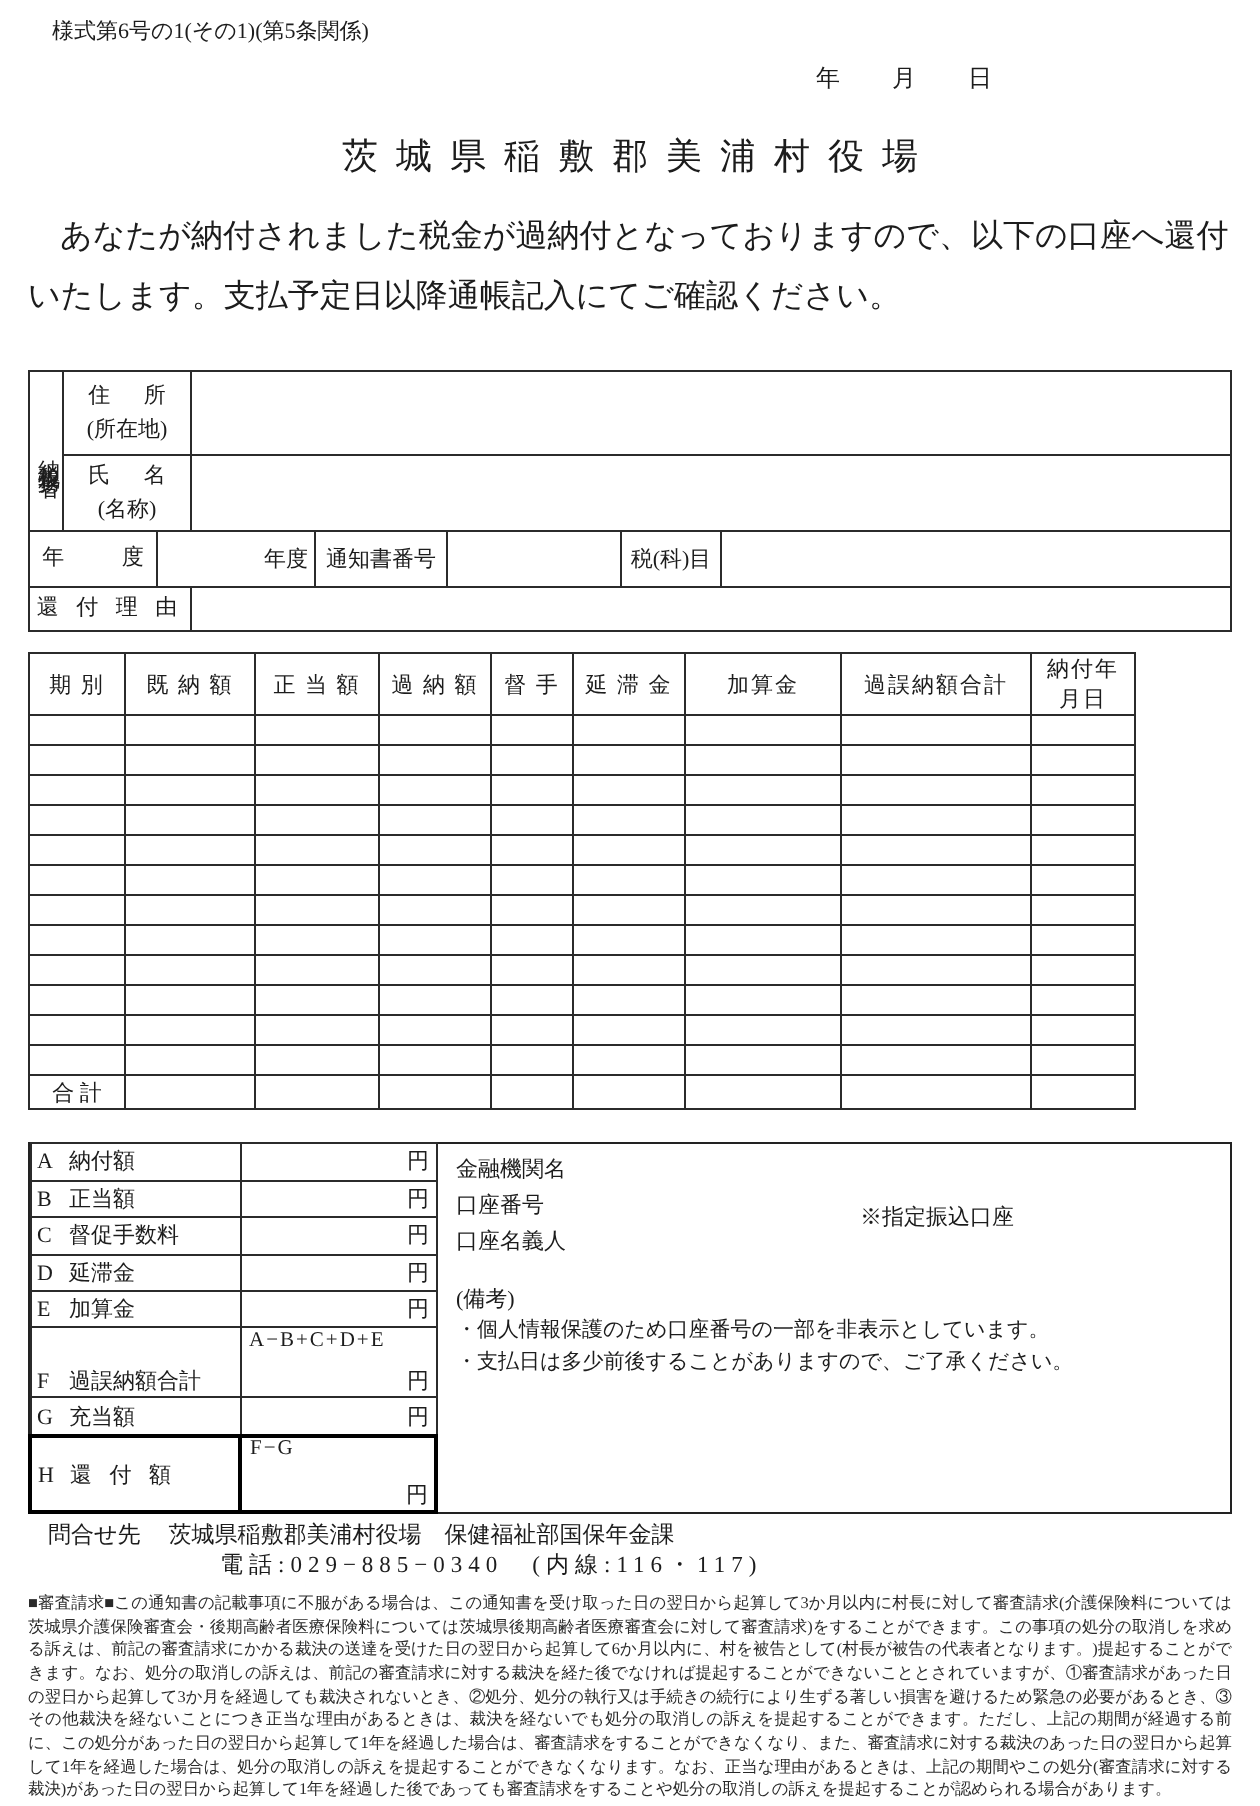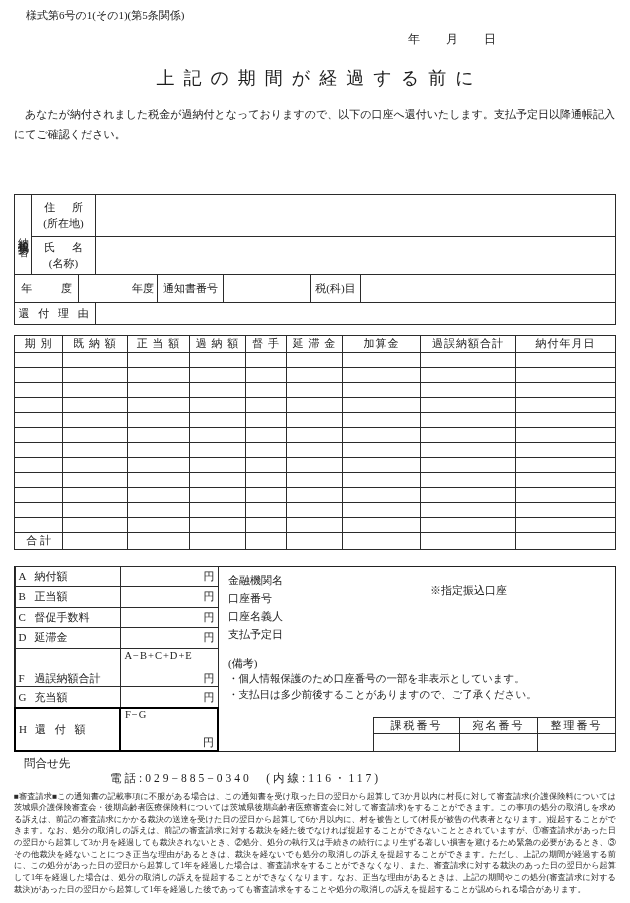--- a/index.html
+++ b/index.html
@@ -18,44 +18,44 @@
     margin-top: 8px; text-align: right; padding-right: 120px;
     font-size: 12px; display: flex; justify-content: flex-end; gap: 26px;
   }
   .addressee { margin-top: 18px; text-align: right; padding-right: 118px; font-size: 12px; }
 
   .doc-title {
     margin-top: 18px; text-align: center;
     font-size: 18px; letter-spacing: 9px; text-indent: 9px; font-weight: 500;
   }
 
-  .intro { margin-top: 14px; font-size: 11px; line-height: 1.85; text-indent: 1em; }
+  .intro { margin-top: 14px; font-size: 16px; line-height: 1.85; text-indent: 1em; }
 
   table { border-collapse: collapse; table-layout: fixed; }
   td, th { border: 1px solid #2b2b2b; font-weight: normal; font-size: 11px; padding: 0 3px; }
 
   
-  .taxpayer-table { width: 602px; margin-top: 49px; border: 1.5px solid #222; }
+  .taxpayer-table { width: 602px; margin-top: 22px; border: 1.5px solid #222; }
   .taxpayer-table .v-label {
     writing-mode: vertical-rl; text-orientation: upright;
     text-align: center; letter-spacing: 2px; width: 17px; padding: 0;
   }
   .taxpayer-table .field-label { text-align: center; line-height: 1.5; }
   .ws-wide { word-spacing: 14px; }
   .ws-xwide { word-spacing: 26px; }
   .row-address td { height: 42px; }
   .row-name td { height: 38px; }
   .row-year td { height: 28px; }
   .row-reason td { height: 22px; }
   .cell-right { text-align: right; }
   .cell-center { text-align: center; }
   .ls-1 { letter-spacing: 3px; }
 
   
-  .breakdown-table { width: 602px; margin-top: 10px; border: 1.5px solid #222; }
+  .breakdown-table { width: 554px; margin-top: 10px; border: 1.5px solid #222; }
   .breakdown-table th { text-align: center; height: 17px; letter-spacing: 1px; }
   .breakdown-table td { height: 15px; }
   .breakdown-table .total-row td { height: 17px; }
 
   
   .bottom-box {
     width: 602px; height: 186px; margin-top: 16px;
     border: 1.5px solid #222; display: flex; position: relative;
   }
   .summary-table { width: 205px; flex: none; margin: -1px; }
@@ -67,21 +67,21 @@
   .row-f td { height: 30px; vertical-align: bottom; }
   .row-f .val { position: relative; }
   .row-f .formula { position: absolute; top: 1px; left: 4px; font-size: 10.5px; letter-spacing: 1px; }
   .row-g td { height: 17px; }
   .row-h td { height: 33px; border: 2px solid #000; vertical-align: middle; }
   .row-h .val { position: relative; vertical-align: bottom; }
   .row-h .formula { position: absolute; top: 0; left: 4px; font-size: 10.5px; letter-spacing: 1px; }
 
   .bank-area { flex: 1; position: relative; padding: 4px 6px 0 10px; font-size: 11px; }
   .bank-label { line-height: 18px; }
-  .designated-note { position: absolute; left: 212px; top: 16px; font-size: 11px; }
+  .designated-note { position: absolute; left: 212px; top: 29px; font-size: 11px; }
   .remarks-title { margin-top: 12px; line-height: 16px; }
   .remark { line-height: 16px; font-size: 10.5px; }
 
   .number-table { position: absolute; right: -1px; bottom: -1px; width: 243px; background: #fff; }
   .number-table th { height: 15px; text-align: center; letter-spacing: 2px; }
   .number-table td { height: 18px; }
 
   
   .contact { margin-top: 4px; font-size: 11.5px; line-height: 1.3; }
   .contact-line1 { display: flex; gap: 14px; padding-left: 10px; }
@@ -98,21 +98,21 @@
 
   <div class="form-number">様式第6号の1(その1)(第5条関係)</div>
 
   <div class="date-line">
     <span>年</span>
     <span>月</span>
     <span>日</span>
   </div>
 
 
-  <div class="doc-title">上記の期間が経過する前に</div>
+  <div class="doc-title">茨城県稲敷郡美浦村役場</div>
 
   <p class="intro">あなたが納付されました税金が過納付となっておりますので、以下の口座へ還付いたします。支払予定日以降通帳記入にてご確認ください。</p>
 
   <table class="taxpayer-table">
     <colgroup>
       <col style="width:17px">
         <col style="width:47px">
         <col style="width:17px">
         <col style="width:62px">
       <col style="width:66px">
@@ -337,69 +337,54 @@
         <td class="val">円</td>
       </tr>
       <tr class="row-sum">
         <td class="lbl"><span class="code">C</span><span>督促手数料</span></td>
         <td class="val">円</td>
       </tr>
       <tr class="row-sum">
         <td class="lbl"><span class="code">D</span><span>延滞金</span></td>
         <td class="val">円</td>
       </tr>
+      <tr class="row-sum">
+        <td class="lbl"><span class="code">E</span><span>加算金</span></td>
+        <td class="val">円</td>
+      </tr>
       <tr class="row-f">
         <td class="lbl"><span class="code">F</span><span>過誤納額合計</span></td>
         <td class="val"><span class="formula">A−B+C+D+E</span><span>円</span></td>
       </tr>
       <tr class="row-g">
         <td class="lbl"><span class="code">G</span><span>充当額</span></td>
         <td class="val">円</td>
       </tr>
       <tr class="row-h">
         <td class="lbl"><span class="code">H</span><span class="ls-1">還 付 額</span></td>
         <td class="val"><span class="formula">F−G</span><span>円</span></td>
       </tr>
     </tbody>
       </table>
 
     <div class="bank-area">
       <div class="bank-label">金融機関名</div>
       <div class="bank-label">口座番号</div>
       <div class="bank-label">口座名義人</div>
-      <div class="bank-label">支払予定日</div>
       <div class="designated-note">※指定振込口座</div>
       <div class="remarks-title">(備考)</div>
       <div class="remark">・個人情報保護のため口座番号の一部を非表示としています。</div>
       <div class="remark">・支払日は多少前後することがありますので、ご了承ください。</div>
     </div>
 
-    <table class="number-table">
-      <colgroup>
-          <col style="width:86px">
-          <col style="width:78px">
-          <col>
-        </colgroup>
-      <tbody>
-          <tr>
-        <th>課税番号</th>
-        <th>宛名番号</th>
-        <th>整理番号</th>
-      </tr>
-      <tr>
-        <td></td>
-        <td></td>
-        <td></td>
-      </tr>
-    </tbody>
-      </table>
   </div>
 
   <div class="contact">
     <div class="contact-line1">
       <span>問合せ先</span>
+      <span>茨城県稲敷郡美浦村役場　保健福祉部国保年金課</span>
     </div>
     <div class="contact-phone">電話:029−885−0340　(内線:116・117)</div>
   </div>
 
   <p class="footnote">■審査請求■この通知書の記載事項に不服がある場合は、この通知書を受け取った日の翌日から起算して3か月以内に村長に対して審査請求(介護保険料については茨城県介護保険審査会・後期高齢者医療保険料については茨城県後期高齢者医療審査会に対して審査請求)をすることができます。この事項の処分の取消しを求める訴えは、前記の審査請求にかかる裁決の送達を受けた日の翌日から起算して6か月以内に、村を被告として(村長が被告の代表者となります。)提起することができます。なお、処分の取消しの訴えは、前記の審査請求に対する裁決を経た後でなければ提起することができないこととされていますが、①審査請求があった日の翌日から起算して3か月を経過しても裁決されないとき、②処分、処分の執行又は手続きの続行により生ずる著しい損害を避けるため緊急の必要があるとき、③その他裁決を経ないことにつき正当な理由があるときは、裁決を経ないでも処分の取消しの訴えを提起することができます。ただし、上記の期間が経過する前に、この処分があった日の翌日から起算して1年を経過した場合は、審査請求をすることができなくなり、また、審査請求に対する裁決のあった日の翌日から起算して1年を経過した場合は、処分の取消しの訴えを提起することができなくなります。なお、正当な理由があるときは、上記の期間やこの処分(審査請求に対する裁決)があった日の翌日から起算して1年を経過した後であっても審査請求をすることや処分の取消しの訴えを提起することが認められる場合があります。</p>
 
 </div>
 
 </body></html>

